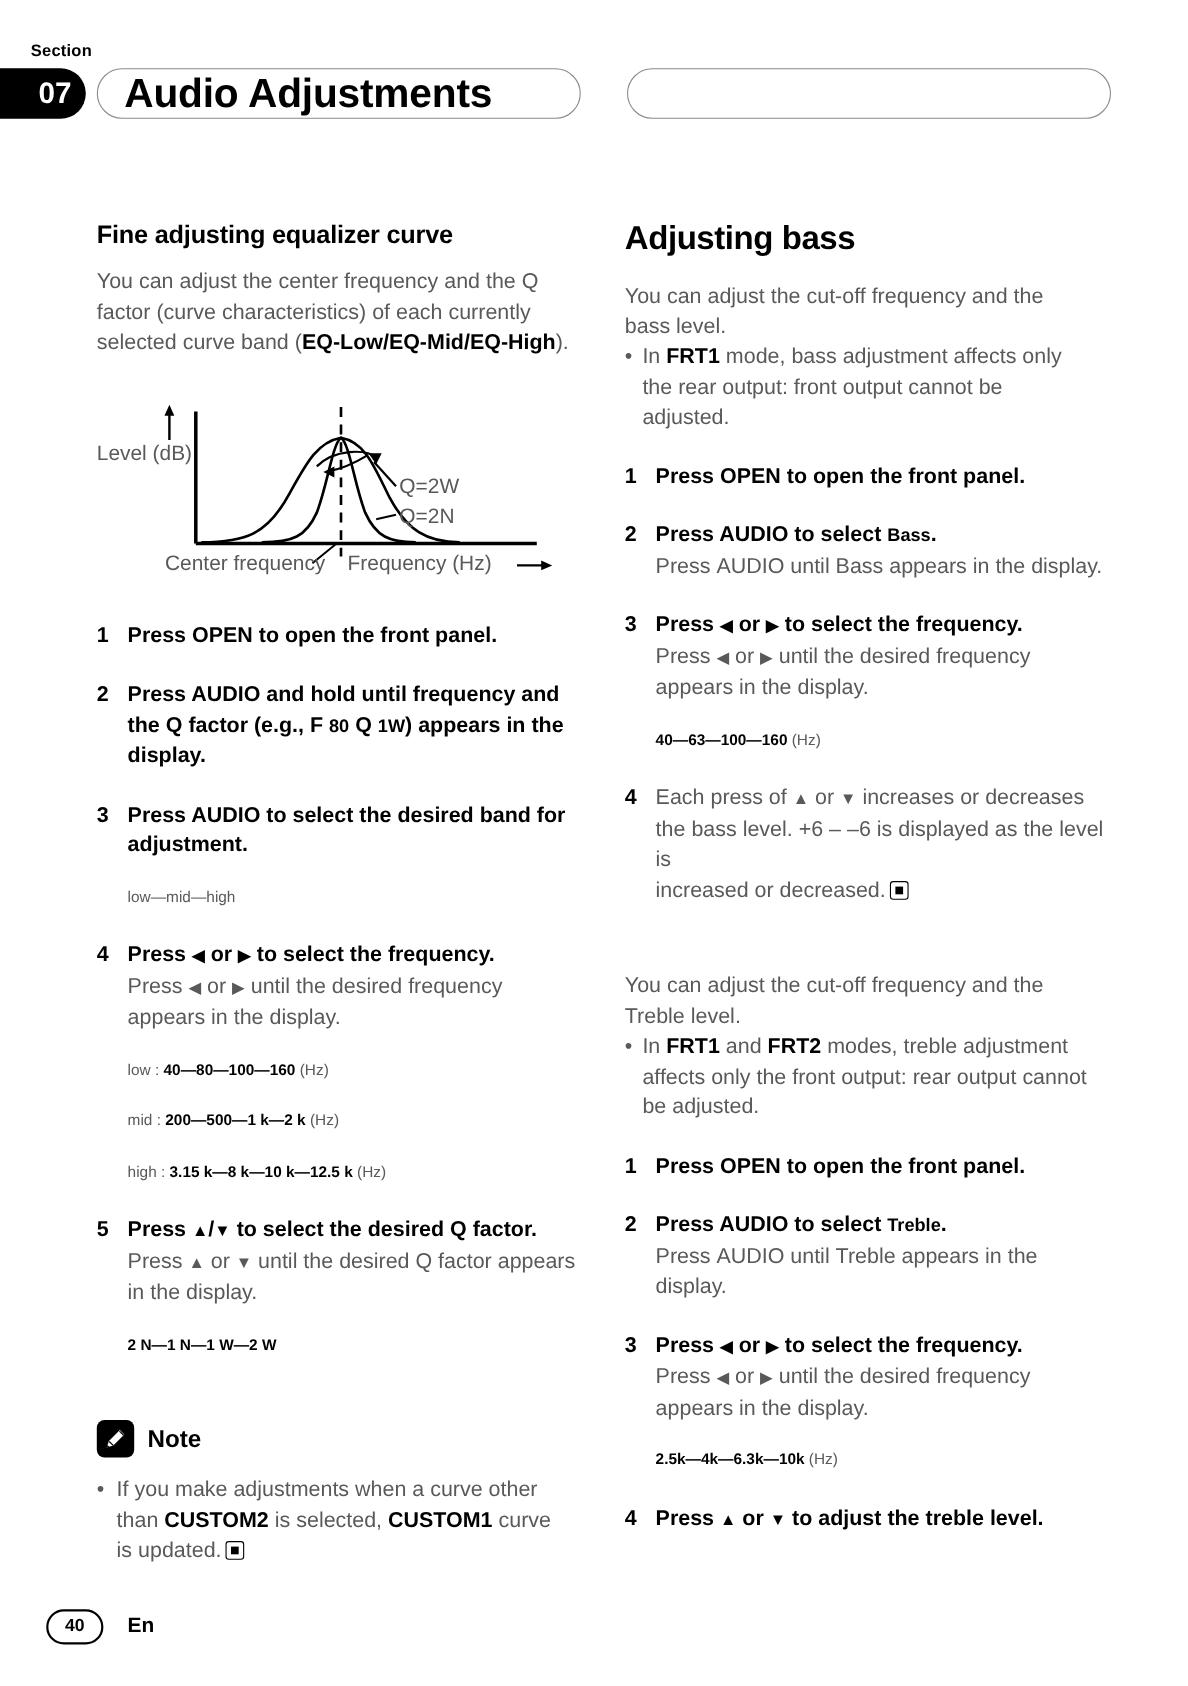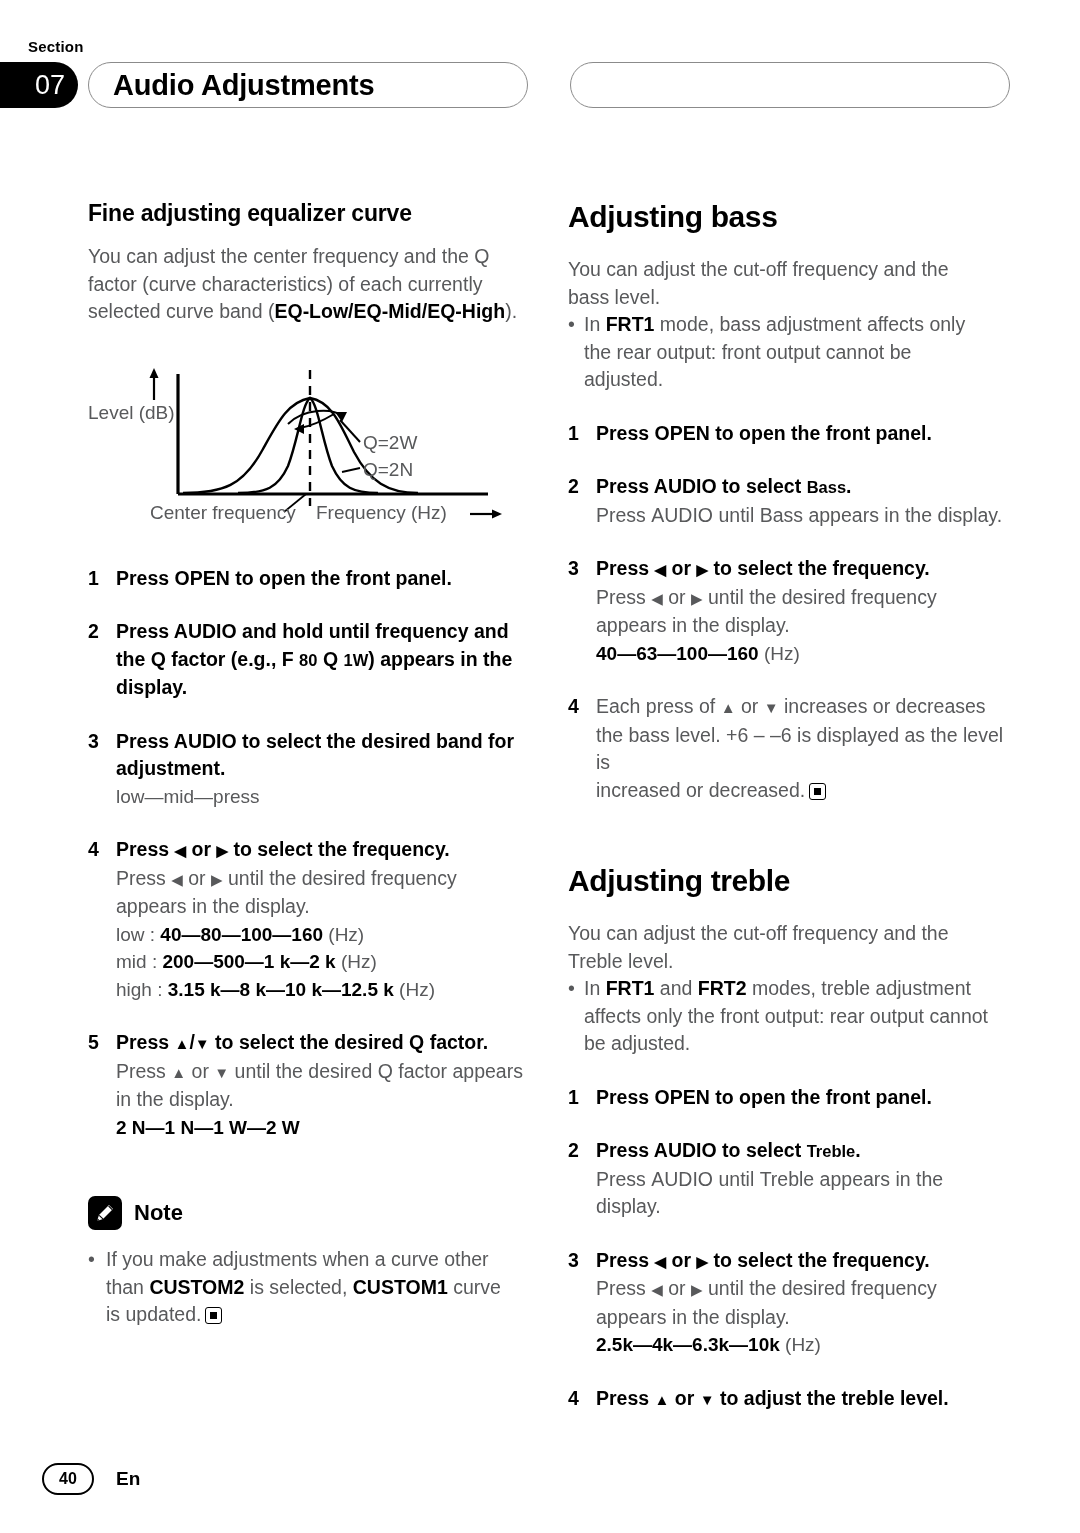--- a/index.html
+++ b/index.html
@@ -18,33 +18,33 @@
   .section-word {
     position: absolute; left: 28px; top: 38px;
     font-size: 15px; font-weight: bold; color: #000;
     letter-spacing: .2px;
   }
   .section-tab {
     position: absolute; left: 0px; top: 62px;
     width: 78px; height: 46px;
     background: #000;
     border-radius: 0 24px 24px 0;
-    color: #fff; font-weight: normal; font-size: 27px;
+    color: #fff; font-weight: bold; font-size: 27px;
     display: flex; align-items: center; justify-content: center;
     padding-left: 22px;
   }
   .title-pill {
     position: absolute; left: 88px; top: 62px;
     width: 440px; height: 46px;
     border: 1.5px solid #8b8b8b;
     border-radius: 23px;
     display: flex; align-items: center;
     padding-left: 24px;
   }
-  .title-pill .t { font-size: 29px; font-weight: bold; color: #000; letter-spacing: -0.2px; }
+  .title-pill .t { font-size: 37px; font-weight: bold; color: #000; letter-spacing: -0.2px; }
   .title-pill-right {
     position: absolute; left: 570px; top: 62px;
     width: 440px; height: 46px;
     border: 1.5px solid #8b8b8b;
     border-radius: 23px;
   }
 
   
   .col { position: absolute; top: 200px; width: 440px; }
   .col-left  { left: 88px; }
@@ -71,21 +71,21 @@
     flex: 0 0 28px; font-size: 19.5px; font-weight: bold; color: #000;
     line-height: 27.5px;
   }
   .step .txt {
     font-size: 19.5px; font-weight: bold; color: #000; line-height: 27.5px;
   }
   .sub-line {
     font-size: 19.5px; line-height: 27.5px; color: #58595b; font-weight: 300;
     margin-top: 0;
   }
-  .vals { font-size: 19px; line-height: 27.5px; color: #58595b; font-weight: 300; }
+  .vals { font-size: 14px; line-height: 27.5px; color: #58595b; font-weight: 300; margin-top: 19px; }
   .vals b { color: #000; font-weight: bold; }
   .tiny { font-size: 16.5px; font-weight: bold; color: #000; }
 
   
   .ar { font-size: 15px; color: #000; }
   .ar-g { font-size: 15px; color: #58595b; }
 
   
   .endmark {
     display: inline-block; width: 17px; height: 17px;
@@ -207,21 +207,21 @@
     </div>
   </div>
 
   <div class="step">
     <div class="num">3</div>
     <div>
       <div class="txt">
         <span>Press </span><span>AUDIO</span><span> to select the desired band for</span><br>
         <span>adjustment.</span>
       </div>
-      <div class="vals">low—mid—press</div>
+      <div class="vals">low—mid—high</div>
     </div>
   </div>
 
   <div class="step">
     <div class="num">4</div>
     <div>
       <div class="txt">
         <span>Press </span><span class="ar">◀</span><span> or </span><span class="ar">▶</span><span> to select the frequency.</span>
       </div>
       <div class="sub-line">
@@ -330,21 +330,20 @@
     <div>
       <div class="sub-line">
         <span>Each press of </span><span class="ar-g">▲</span><span> or </span><span class="ar-g">▼</span><span> increases or decreases</span><br>
         <span>the bass level. </span><b>+6 – –6</b><span> is displayed as the level is</span><br>
         <span>increased or decreased.</span><span class="endmark"></span>
       </div>
     </div>
   </div>
 
   <div class="spacer-xl"></div>
-  <h2 class="big">Adjusting treble</h2>
 
   <p class="body">
     <span>You can adjust the cut-off frequency and the</span><br>
     <span>Treble level.</span>
   </p>
   <div class="bullet-line">
     <div class="bullet">•</div>
     <p class="body">
       <span>In </span><b>FRT1</b><span> and </span><b>FRT2</b><span> modes, treble adjustment</span><br>
       <span>affects only the front output: rear output cannot</span><br>

